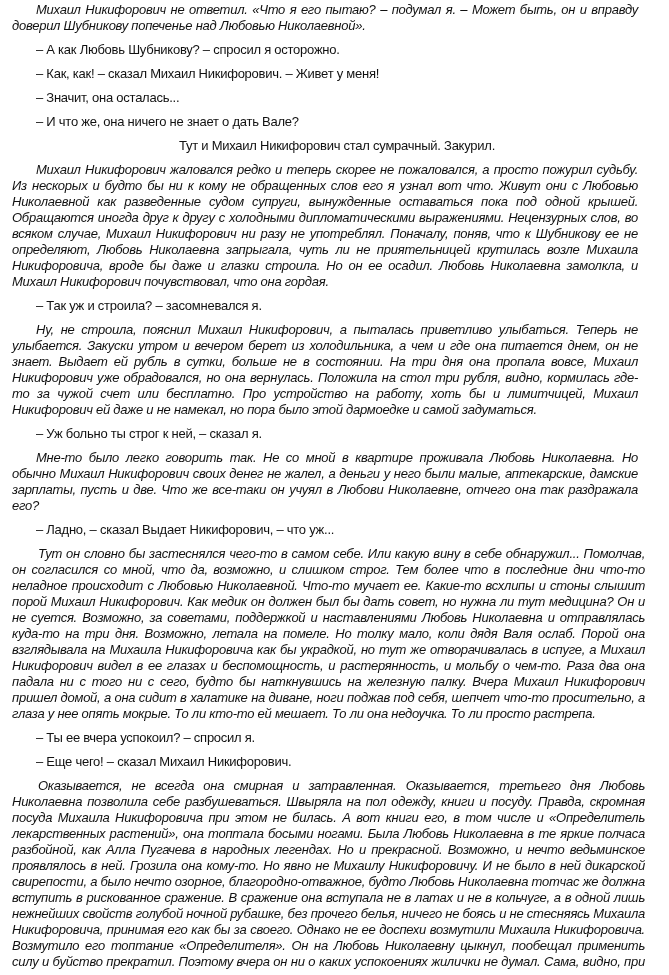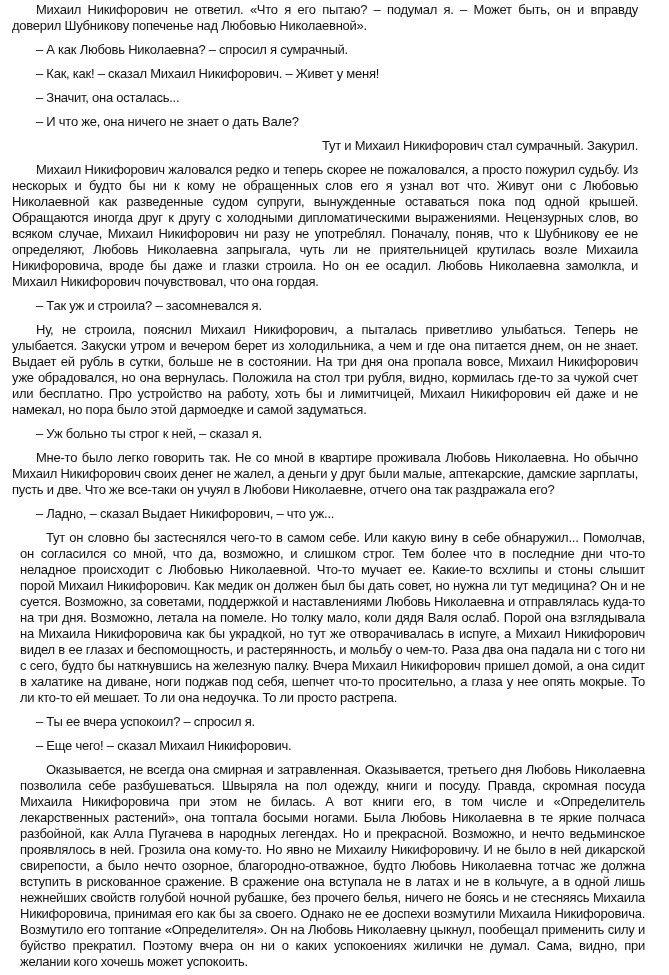--- a/index.html
+++ b/index.html
@@ -22,49 +22,49 @@
     box-sizing: border-box;
     width: 669px;
   }
   p {
     margin: 0 0 8px 0;
     text-align: justify;
     letter-spacing: -0.25px;
   }
   p.narr {
     text-indent: 24px;
+    font-style: italic;
   }
   p.narr.wide {
-    margin-left: 8px;
     margin-right: -7px;
     text-indent: 26px;
   }
   p.dialog {
     padding-left: 24px;
     text-align: left;
   }
   p.plain {
     padding-left: 24px;
-    text-align: right;
+    text-align: center;
   }
 </style>
 </head>
 <body>
 
 <div class="page">
   <p class="narr">Михаил Никифорович не ответил. «Что я его пытаю? – подумал я. – Может быть, он и вправду доверил Шубникову попеченье над Любовью Николаевной».</p>
-  <p class="dialog">–  А как Любовь Николаевна? – спросил я сумрачный.</p>
+  <p class="dialog">–  А как Любовь Шубникову? – спросил я осторожно.</p>
   <p class="dialog">–  Как, как! – сказал Михаил Никифорович. – Живет у меня!</p>
   <p class="dialog">–  Значит, она осталась...</p>
   <p class="dialog">–  И что же, она ничего не знает о дать Вале?</p>
   <p class="plain">Тут и Михаил Никифорович стал сумрачный. Закурил.</p>
   <p class="narr">Михаил Никифорович жаловался редко и теперь скорее не пожаловался, а просто пожурил судьбу. Из нескорых и будто бы ни к кому не обращенных слов его я узнал вот что. Живут они с Любовью Николаевной как разведенные судом супруги, вынужденные оставаться пока под одной крышей. Обращаются иногда друг к другу с холодными дипломатическими выражениями. Нецензурных слов, во всяком случае, Михаил Никифорович ни разу не употреблял. Поначалу, поняв, что к Шубникову ее не определяют, Любовь Николаевна запрыгала, чуть ли не приятельницей крутилась возле Михаила Никифоровича, вроде бы даже и глазки строила. Но он ее осадил. Любовь Николаевна замолкла, и Михаил Никифорович почувствовал, что она гордая.</p>
   <p class="dialog">–  Так уж и строила? – засомневался я.</p>
   <p class="narr">Ну, не строила, пояснил Михаил Никифорович, а пыталась приветливо улыбаться. Теперь не улыбается. Закуски утром и вечером берет из холодильника, а чем и где она питается днем, он не знает. Выдает ей рубль в сутки, больше не в состоянии. На три дня она пропала вовсе, Михаил Никифорович уже обрадовался, но она вернулась. Положила на стол три рубля, видно, кормилась где-то за чужой счет или бесплатно. Про устройство на работу, хоть бы и лимитчицей, Михаил Никифорович ей даже и не намекал, но пора было этой дармоедке и самой задуматься.</p>
   <p class="dialog">–  Уж больно ты строг к ней, – сказал я.</p>
-  <p class="narr">Мне-то было легко говорить так. Не со мной в квартире проживала Любовь Николаевна. Но обычно Михаил Никифорович своих денег не жалел, а деньги у друг были малые, аптекарские, дамские зарплаты, пусть и две. Что же все-таки он учуял в Любови Николаевне, отчего она так раздражала его?</p>
+  <p class="narr">Мне-то было легко говорить так. Не со мной в квартире проживала Любовь Николаевна. Но обычно Михаил Никифорович своих денег не жалел, а деньги у него были малые, аптекарские, дамские зарплаты, пусть и две. Что же все-таки он учуял в Любови Николаевне, отчего она так раздражала его?</p>
   <p class="dialog">–  Ладно, – сказал Выдает Никифорович, – что уж...</p>
   <p class="narr wide">Тут он словно бы застеснялся чего-то в самом себе. Или какую вину в себе обнаружил... Помолчав, он согласился со мной, что да, возможно, и слишком строг. Тем более что в последние дни что-то неладное происходит с Любовью Николаевной. Что-то мучает ее. Какие-то всхлипы и стоны слышит порой Михаил Никифорович. Как медик он должен был бы дать совет, но нужна ли тут медицина? Он и не суется. Возможно, за советами, поддержкой и наставлениями Любовь Николаевна и отправлялась куда-то на три дня. Возможно, летала на помеле. Но толку мало, коли дядя Валя ослаб. Порой она взглядывала на Михаила Никифоровича как бы украдкой, но тут же отворачивалась в испуге, а Михаил Никифорович видел в ее глазах и беспомощность, и растерянность, и мольбу о чем-то. Раза два она падала ни с того ни с сего, будто бы наткнувшись на железную палку. Вчера Михаил Никифорович пришел домой, а она сидит в халатике на диване, ноги поджав под себя, шепчет что-то просительно, а глаза у нее опять мокрые. То ли кто-то ей мешает. То ли она недоучка. То ли просто растрепа.</p>
   <p class="dialog">–  Ты ее вчера успокоил? – спросил я.</p>
   <p class="dialog">–  Еще чего! – сказал Михаил Никифорович.</p>
   <p class="narr wide">Оказывается, не всегда она смирная и затравленная. Оказывается, третьего дня Любовь Николаевна позволила себе разбушеваться. Швыряла на пол одежду, книги и посуду. Правда, скромная посуда Михаила Никифоровича при этом не билась. А вот книги его, в том числе и «Определитель лекарственных растений», она топтала босыми ногами. Была Любовь Николаевна в те яркие полчаса разбойной, как Алла Пугачева в народных легендах. Но и прекрасной. Возможно, и нечто ведьминское проявлялось в ней. Грозила она кому-то. Но явно не Михаилу Никифоровичу. И не было в ней дикарской свирепости, а было нечто озорное, благородно-отважное, будто Любовь Николаевна тотчас же должна вступить в рискованное сражение. В сражение она вступала не в латах и не в кольчуге, а в одной лишь нежнейших свойств голубой ночной рубашке, без прочего белья, ничего не боясь и не стесняясь Михаила Никифоровича, принимая его как бы за своего. Однако не ее доспехи возмутили Михаила Никифоровича. Возмутило его топтание «Определителя». Он на Любовь Николаевну цыкнул, пообещал применить силу и буйство прекратил. Поэтому вчера он ни о каких успокоениях жилички не думал. Сама, видно, при желании кого хочешь может успокоить.</p>
 
 </div>
 
 </body></html>

